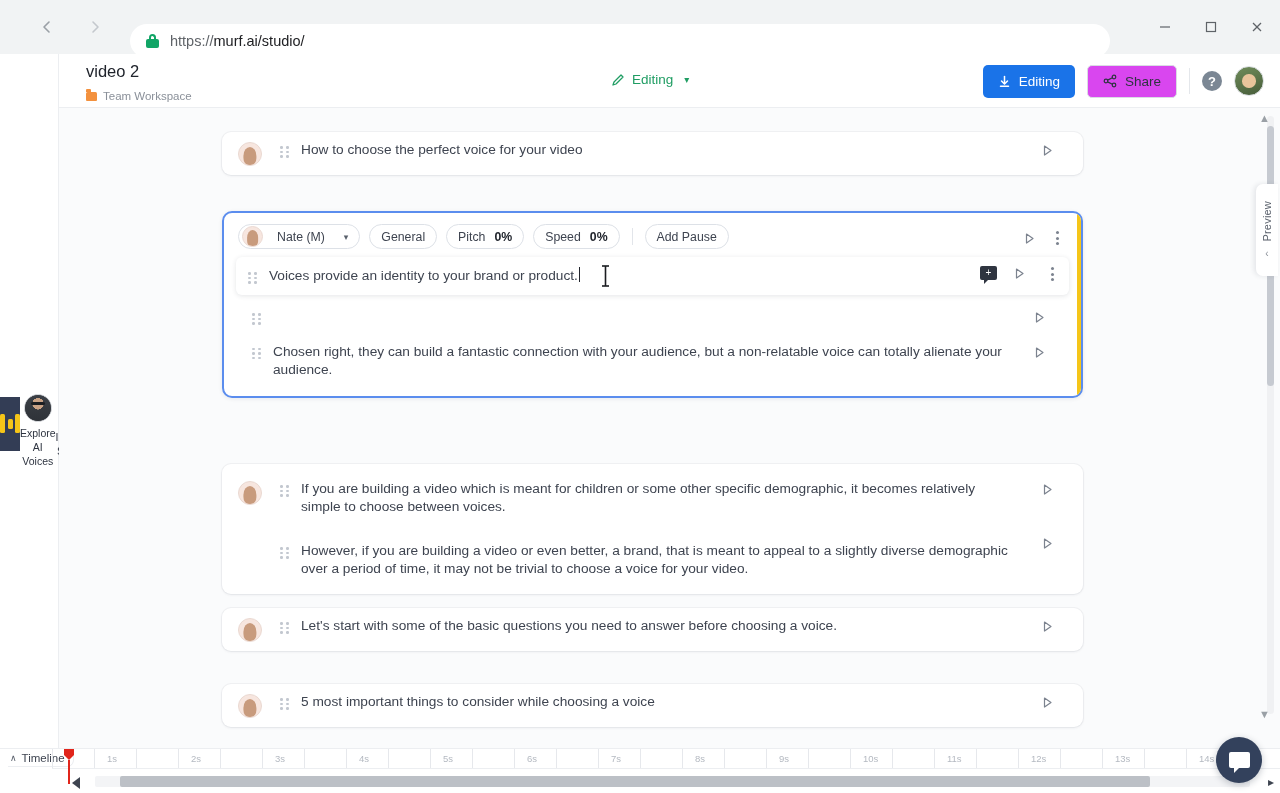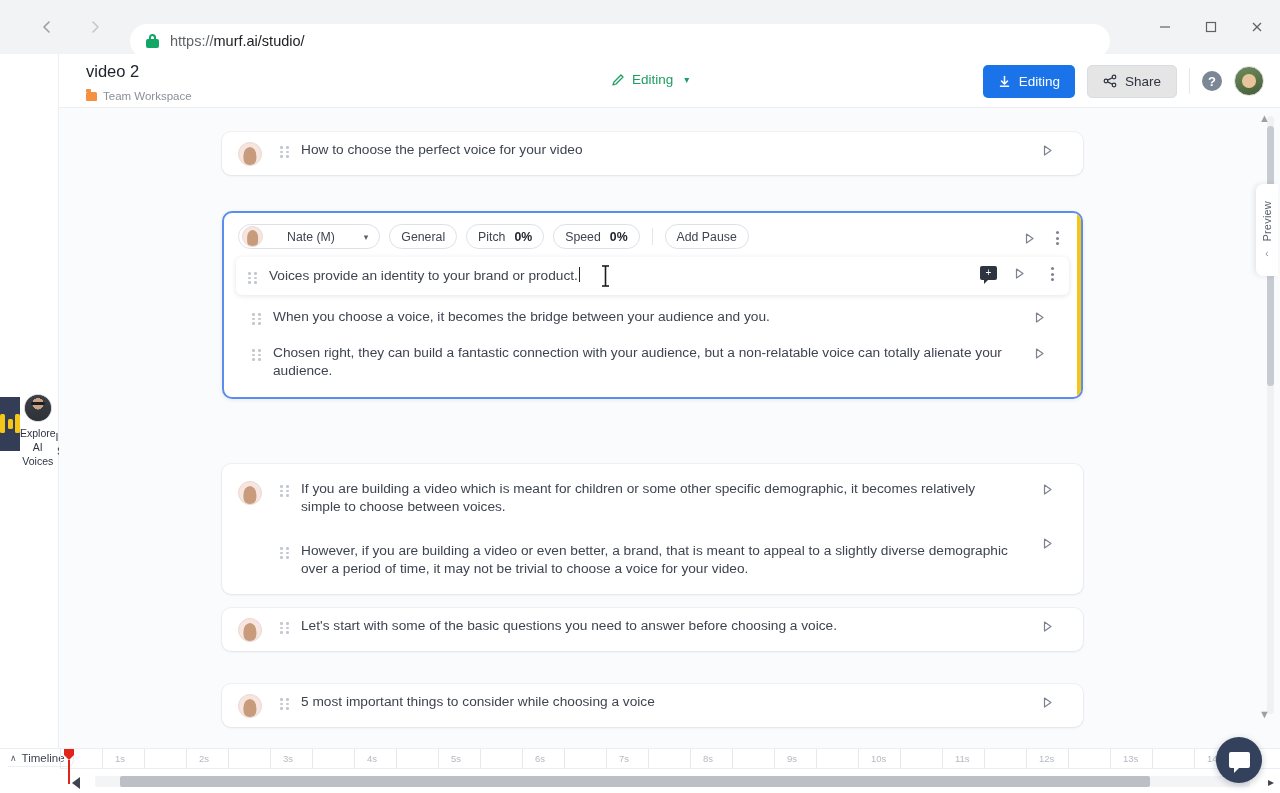--- a/index.html
+++ b/index.html
@@ -122,21 +122,21 @@
     position: absolute; right: 16px; top: 0; height: 54px;
     display: flex; align-items: center; gap: 12px;
   }
   .btn-export {
     height: 33px; padding: 0 15px; border-radius: 5px;
     background: #1a73e8; color: #ffffff; font-size: 13.5px;
     display: flex; align-items: center; gap: 8px; border: none; cursor: pointer;
   }
   .btn-share {
     height: 33px; padding: 0 15px; border-radius: 5px;
-    background: #e5e5e5; color: #2e3440; font-size: 13.5px;
+    background: #d946ef; color: #2e3440; font-size: 13.5px;
     display: flex; align-items: center; gap: 8px;
     border: 1px solid #d9dde3; cursor: pointer;
   }
   .hdr-sep { width: 1px; height: 26px; background: #e4e7eb; }
   .help-ic {
     width: 20px; height: 20px; border-radius: 50%;
     background: #7b8794; color: #fff; font-size: 13px; font-weight: bold;
     display: flex; align-items: center; justify-content: center; cursor: pointer;
   }
   .user-av {
@@ -209,21 +209,21 @@
   .toolbar-row {
     display: flex; align-items: center; gap: 9px;
     padding: 11px 14px 8px 14px; position: relative;
   }
   .chip {
     height: 25px; border: 1px solid #dde1e7; border-radius: 13px;
     background: #fff; display: flex; align-items: center;
     padding: 0 11px; font-size: 12.3px; color: #3e4450; cursor: pointer;
     white-space: nowrap;
   }
-  .chip.voice { padding-left: 3px; gap: 24px; justify-content: space-between; }
+  .chip.voice { padding-left: 3px; gap: 14px; justify-content: space-between; }
   .chip .v-av {
     width: 21px; height: 21px; border-radius: 50%;
     background: #f7e6df; border: 1px solid #ead9d2; position: relative; overflow: hidden;
   }
   .chip .v-av::after {
     content:''; position:absolute; left:50%; top:18%; width:62%; height:86%;
     transform: translateX(-50%); background:#c89b7d; border-radius: 50% 50% 40% 40%;
   }
   .chip .val { font-weight: bold; margin-left: 9px; color: #20242c; }
   .chip .cv { font-size: 9px; color: #5a616c; margin-left: 5px; }
@@ -310,21 +310,21 @@
   .tl-label {
     position: absolute; left: 8px; top: 0px; height: 18px;
     display: flex; align-items: center; gap: 5px;
     font-size: 11.5px; color: #3e4450; padding: 0 8px 0 2px;
     background: #fff; border-right: 1px solid #eceef1;
     border-bottom: 1px solid #eceef1; border-bottom-right-radius: 7px;
     cursor: pointer;
   }
   .tl-label .cv { font-size: 9px; color: #5a616c; }
   .ruler {
-    position: absolute; left: 60px; top: 0; right: 0; height: 20px;
+    position: absolute; left: 52px; top: 0; right: 0; height: 20px;
     border-bottom: 1px solid #eceef1; overflow: hidden;
   }
   .tick {
     position: absolute; top: 0; width: 1px; height: 20px; background: #e6e8ec;
   }
   .tick-lbl {
     position: absolute; top: 4px; font-size: 9.5px; color: #b4b9c1;
   }
   .playhead {
     position: absolute; left: 64px; top: 0px; width: 10px; height: 34px;
@@ -610,21 +610,20 @@
 
       <div class="para">
         <div class="grip" style="margin-left:28px;">
             <i></i>
             <i></i>
             <i></i>
             <i></i>
             <i></i>
             <i></i>
           </div>
-        <div class="para-text">When you choose a voice, it becomes the bridge between your audience and you.</div>
         <div class="play-ic" style="right:35px;">
           <svg width="13" height="13" viewBox="0 0 13 13" fill="none">
               <path d="M3.5 2 L10 6.5 L3.5 11 z" stroke="#7c838f" stroke-width="1.2" stroke-linejoin="round" fill="none"></path>
             </svg>
         </div>
       </div>
 
       <div class="para" style="padding-bottom:17px;">
         <div class="grip" style="margin-left:28px;">
             <i></i>

